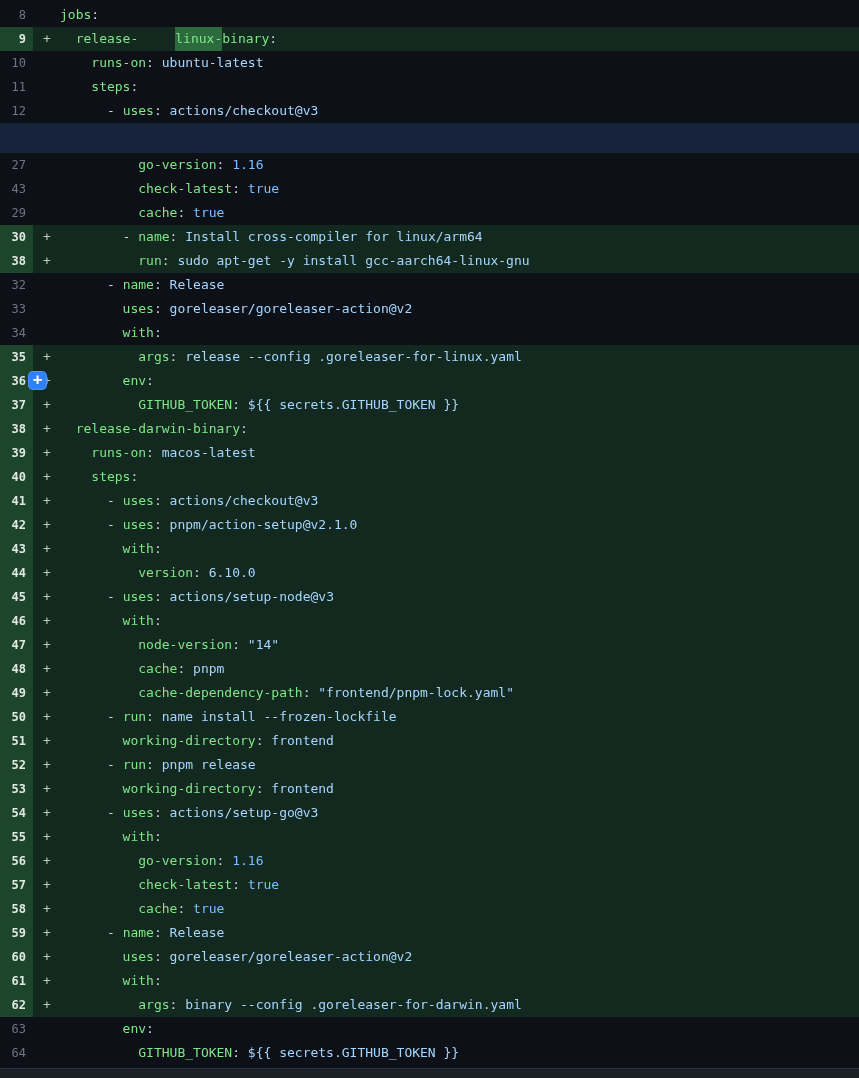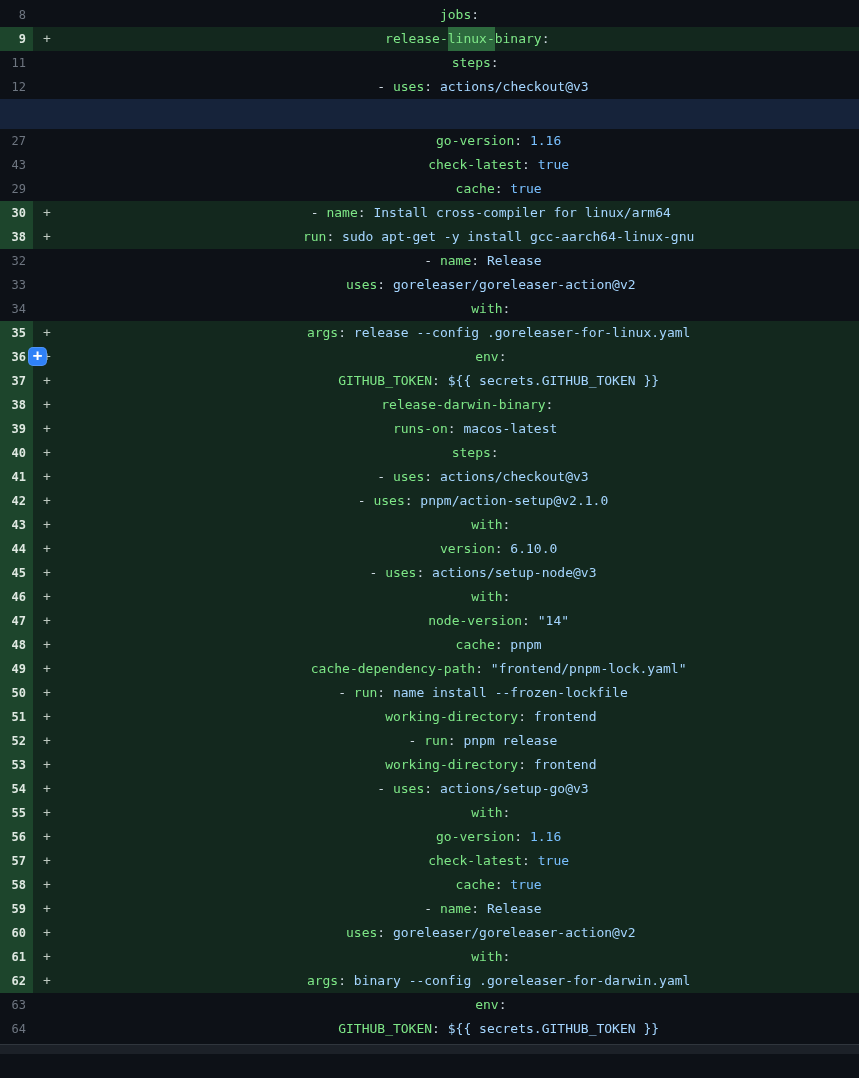--- a/index.html
+++ b/index.html
@@ -44,31 +44,31 @@
     flex: none;
     width: 27px;
     padding-left: 10px;
     color: var(--marker, #bec9c1);
     user-select: none;
   }
   .code {
     flex: 1;
     white-space: pre;
     overflow: hidden;
-    text-align: center;
   }
   .tk-key { color: var(--key, #7ee787); }
   .tk-pun { color: var(--punctuation, #cdd8e0); }
   .tk-str { color: var(--string, #a5d6ff); }
   .tk-con { color: var(--constant, #79c0ff); }
   .tk-hlk {
     color: var(--key, #7ee787);
     background: var(--word-highlight-bg, #2d6a3e);
     border-radius: 2px;
     padding: 16px 0;
+    margin-left: 37px;
   }
   .expander {
     height: 30px;
     background: var(--expander-bg, #16233a);
     cursor: pointer;
   }
   .add-btn {
     position: absolute;
     left: 28px;
     top: 2px;
@@ -100,20 +100,25 @@
       <div class="num">8</div>
       <div class="sign"></div>
       <div class="code"><span class="tk-key">jobs</span><span class="tk-pun">:</span></div>
     </div>
     <div class="row add">
       <div class="num">9</div>
       <div class="sign">+</div>
       <div class="code"><span class="tk-key">  release-</span><span class="tk-hlk">linux-</span><span class="tk-key">binary</span><span class="tk-pun">:</span></div>
     </div>
     <div class="row ctx">
+      <div class="num">10</div>
+      <div class="sign"></div>
+      <div class="code"><span class="tk-key">    runs-on</span><span class="tk-pun">:</span><span class="tk-str"> ubuntu-latest</span></div>
+    </div>
+    <div class="row ctx">
       <div class="num">11</div>
       <div class="sign"></div>
       <div class="code"><span class="tk-key">    steps</span><span class="tk-pun">:</span></div>
     </div>
     <div class="row ctx">
       <div class="num">12</div>
       <div class="sign"></div>
       <div class="code"><span class="tk-pun">      - </span><span class="tk-key">uses</span><span class="tk-pun">:</span><span class="tk-str"> actions/checkout@v3</span></div>
     </div>
     <div class="expander"></div>

